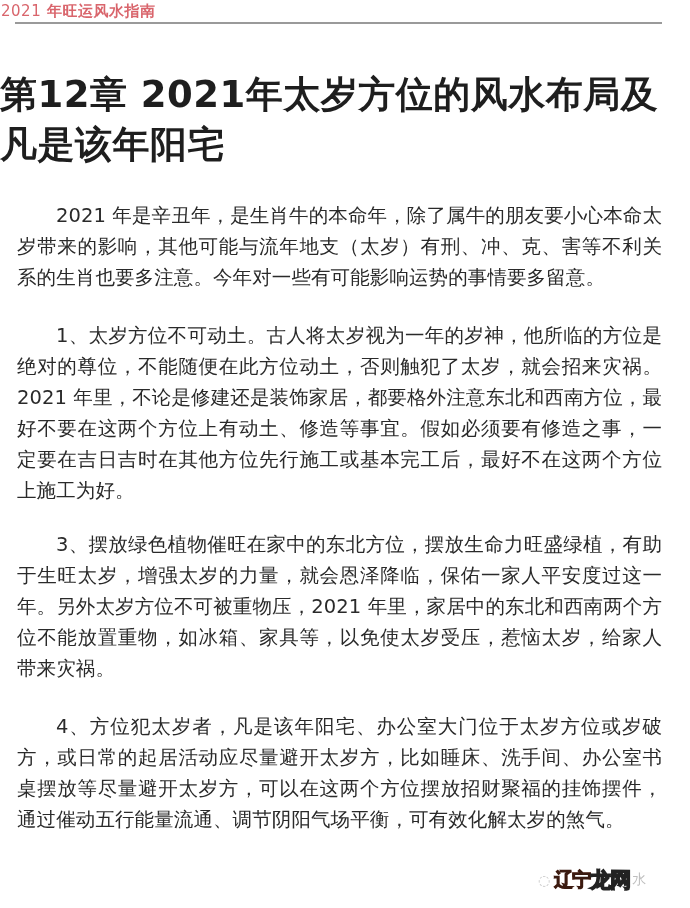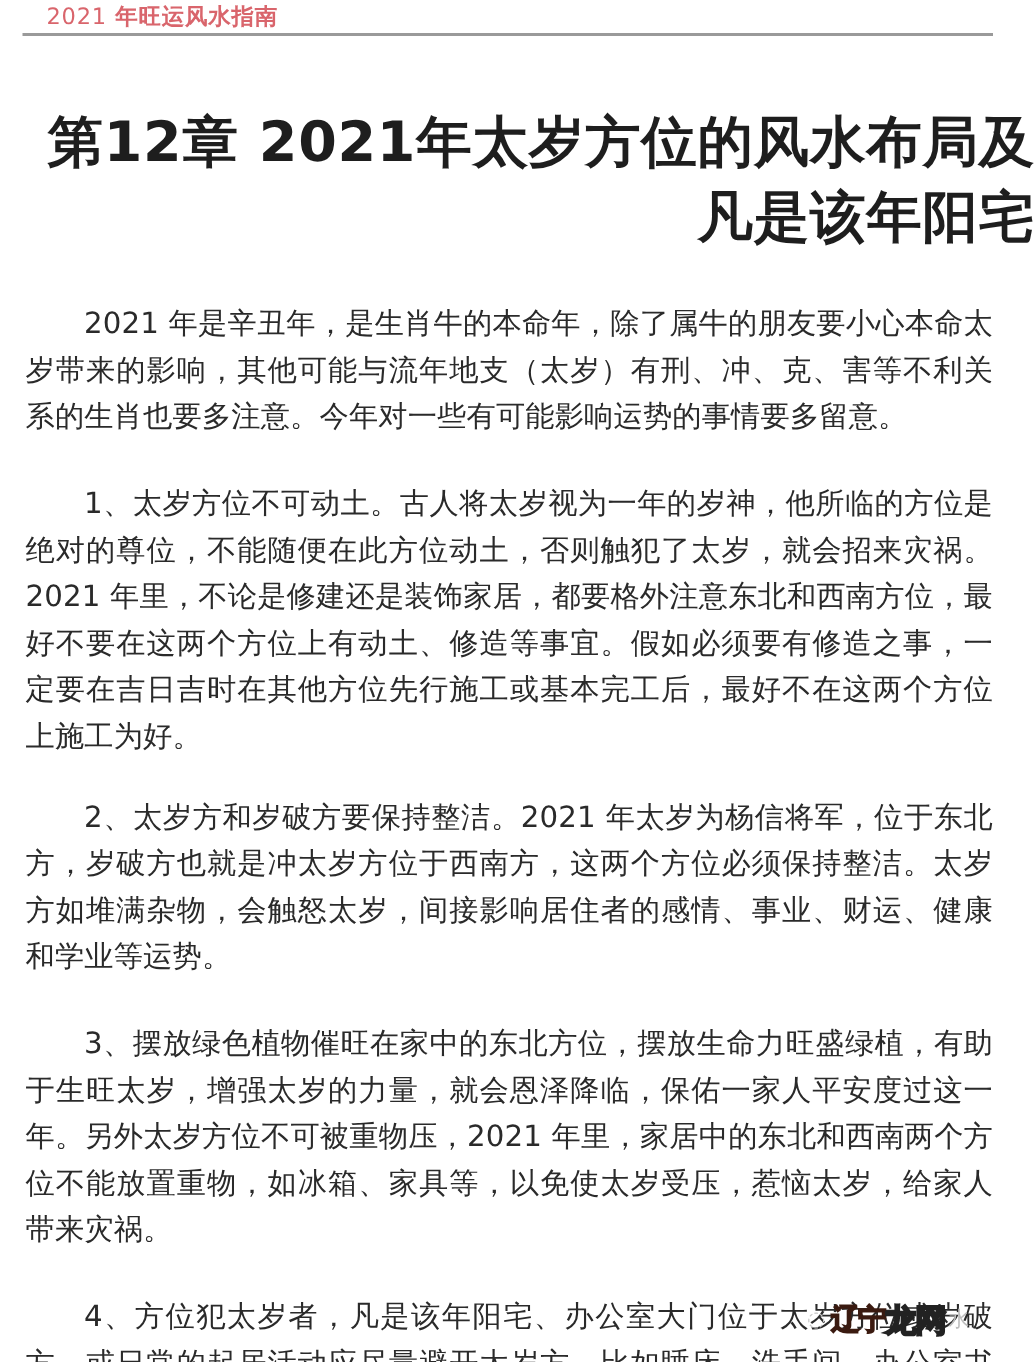--- a/index.html
+++ b/index.html
@@ -10,21 +10,21 @@
   body {
     width: 690px;
     height: 908px;
     position: relative;
     overflow: hidden;
     font-family: "DejaVu Sans", "Liberation Sans", sans-serif;
     color: #262626;
   }
   .running-header {
     position: absolute;
-    left: 31px;
+    left: 1px;
     top: 2px;
     height: 18px;
     font-size: 15px;
     line-height: 18px;
     font-weight: bold;
     color: #d9656c;
     letter-spacing: 0.5px;
     white-space: nowrap;
   }
   .running-header .year {
@@ -36,21 +36,21 @@
     top: 22px;
     width: 647px;
     height: 2px;
     background: #9a9a9a;
   }
   .chapter-title {
     position: absolute;
     left: 0;
     top: 70px;
     width: 690px;
-    text-align: right;
+    text-align: left;
     margin: 0;
     font-family: "DejaVu Sans", "Liberation Sans", sans-serif;
     font-weight: bold;
     font-size: 37px;
     line-height: 50px;
     color: #1e1e1e;
     letter-spacing: 0.5px;
   }
   .chapter-title span {
     display: block;
@@ -116,21 +116,20 @@
 <div class="header-rule"></div>
 
 <h1 class="chapter-title">
   <span>第12章  2021年太岁方位的风水布局及</span>
   <span>凡是该年阳宅</span>
 </h1>
 
 <div class="body-text">
   <p class="para p0">2021 年是辛丑年，是生肖牛的本命年，除了属牛的朋友要小心本命太岁带来的影响，其他可能与流年地支（太岁）有刑、冲、克、害等不利关系的生肖也要多注意。今年对一些有可能影响运势的事情要多留意。</p>
   <p class="para p1">1、太岁方位不可动土。古人将太岁视为一年的岁神，他所临的方位是绝对的尊位，不能随便在此方位动土，否则触犯了太岁，就会招来灾祸。2021 年里，不论是修建还是装饰家居，都要格外注意东北和西南方位，最好不要在这两个方位上有动土、修造等事宜。假如必须要有修造之事，一定要在吉日吉时在其他方位先行施工或基本完工后，最好不在这两个方位上施工为好。</p>
-  <p class="para p2">2、太岁方和岁破方要保持整洁。2021 年太岁为杨信将军，位于东北方，岁破方也就是冲太岁方位于西南方，这两个方位必须保持整洁。太岁方如堆满杂物，会触怒太岁，间接影响居住者的感情、事业、财运、健康和学业等运势。</p>
   <p class="para p3">3、摆放绿色植物催旺在家中的东北方位，摆放生命力旺盛绿植，有助于生旺太岁，增强太岁的力量，就会恩泽降临，保佑一家人平安度过这一年。另外太岁方位不可被重物压，2021 年里，家居中的东北和西南两个方位不能放置重物，如冰箱、家具等，以免使太岁受压，惹恼太岁，给家人带来灾祸。</p>
   <p class="para p4">4、方位犯太岁者，凡是该年阳宅、办公室大门位于太岁方位或岁破方，或日常的起居活动应尽量避开太岁方，比如睡床、洗手间、办公室书桌摆放等尽量避开太岁方，可以在这两个方位摆放招财聚福的挂饰摆件，通过催动五行能量流通、调节阴阳气场平衡，可有效化解太岁的煞气。</p>
 </div>
 
 <div class="watermark">
   <span class="wm-wechat">◌</span>
   <span class="wm-red">辽宁</span>
   <span class="wm-dark">龙网</span>
   <span class="wm-tail">水</span>
 </div>

